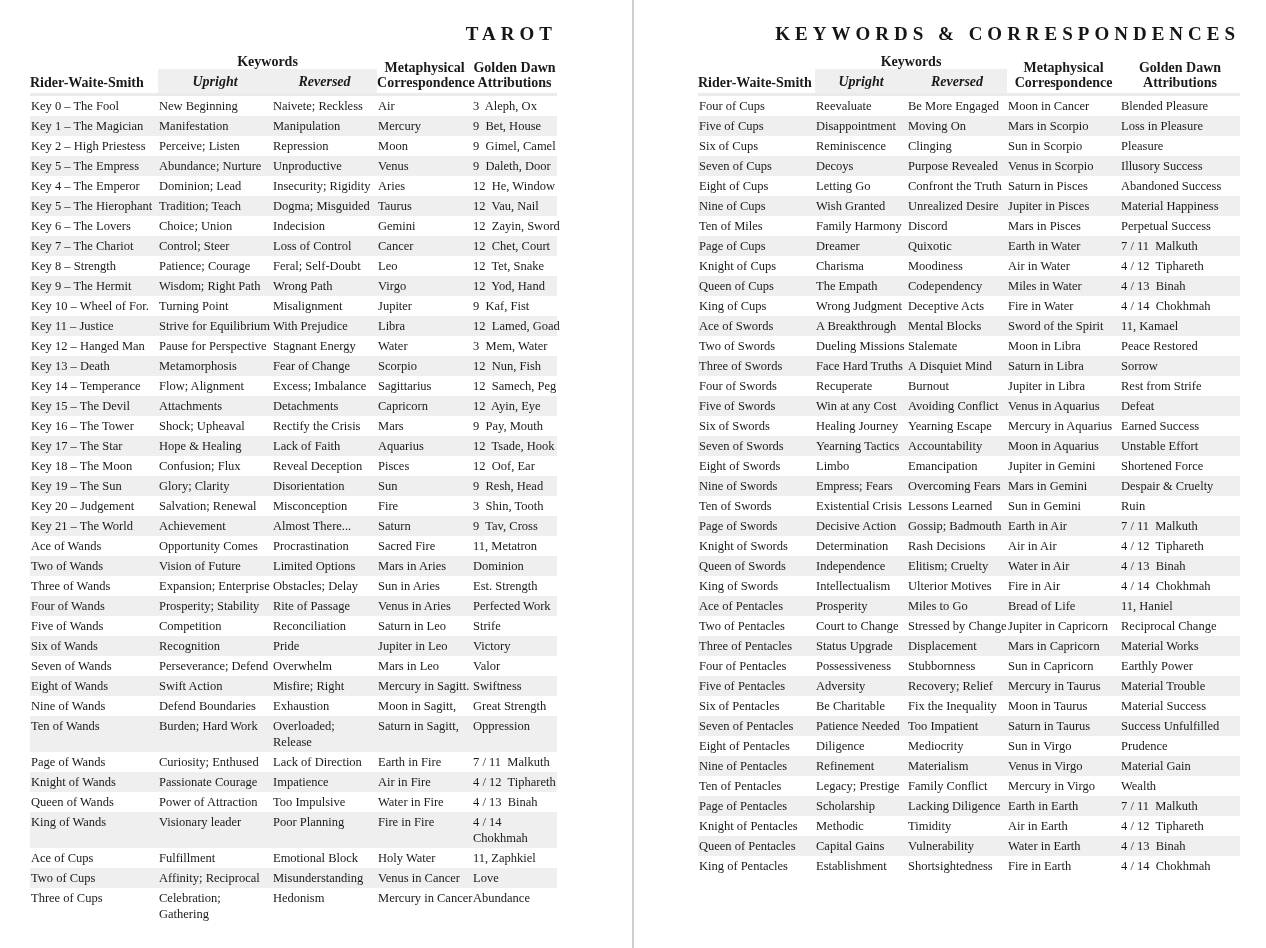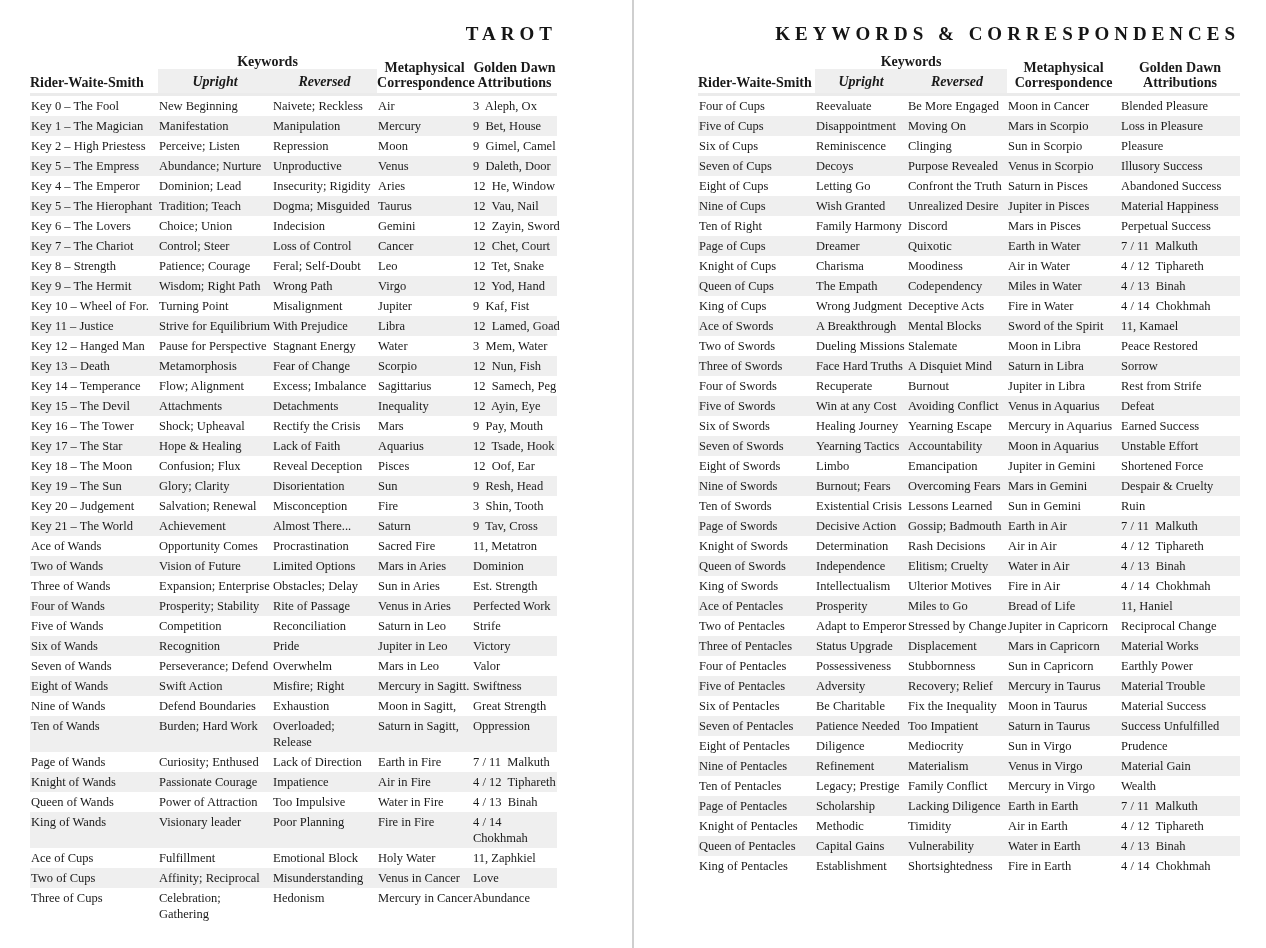--- a/index.html
+++ b/index.html
@@ -214,21 +214,21 @@
             <td>Key 14 – Temperance</td>
             <td>Flow; Alignment</td>
             <td>Excess; Imbalance</td>
             <td>Sagittarius</td>
             <td>12  Samech, Peg</td>
           </tr>
           <tr>
             <td>Key 15 – The Devil</td>
             <td>Attachments</td>
             <td>Detachments</td>
-            <td>Inequality</td>
+            <td>Capricorn</td>
             <td>12  Ayin, Eye</td>
           </tr>
           <tr>
             <td>Key 16 – The Tower</td>
             <td>Shock; Upheaval</td>
             <td>Rectify the Crisis</td>
             <td>Mars</td>
             <td>9  Pay, Mouth</td>
           </tr>
           <tr>
@@ -456,21 +456,21 @@
             <td>Abandoned Success</td>
           </tr>
           <tr>
             <td>Nine of Cups</td>
             <td>Wish Granted</td>
             <td>Unrealized Desire</td>
             <td>Jupiter in Pisces</td>
             <td>Material Happiness</td>
           </tr>
           <tr>
-            <td>Ten of Right</td>
+            <td>Ten of Miles</td>
             <td>Family Harmony</td>
             <td>Discord</td>
             <td>Mars in Pisces</td>
             <td>Perpetual Success</td>
           </tr>
           <tr>
             <td>Page of Cups</td>
             <td>Dreamer</td>
             <td>Quixotic</td>
             <td>Earth in Water</td>
@@ -548,21 +548,21 @@
           </tr>
           <tr>
             <td>Eight of Swords</td>
             <td>Limbo</td>
             <td>Emancipation</td>
             <td>Jupiter in Gemini</td>
             <td>Shortened Force</td>
           </tr>
           <tr>
             <td>Nine of Swords</td>
-            <td>Burnout; Fears</td>
+            <td>Empress; Fears</td>
             <td>Overcoming Fears</td>
             <td>Mars in Gemini</td>
             <td>Despair &amp; Cruelty</td>
           </tr>
           <tr>
             <td>Ten of Swords</td>
             <td>Existential Crisis</td>
             <td>Lessons Learned</td>
             <td>Sun in Gemini</td>
             <td>Ruin</td>
@@ -597,21 +597,21 @@
           </tr>
           <tr>
             <td>Ace of Pentacles</td>
             <td>Prosperity</td>
             <td>Miles to Go</td>
             <td>Bread of Life</td>
             <td>11, Haniel</td>
           </tr>
           <tr>
             <td>Two of Pentacles</td>
-            <td>Adapt to Emperor</td>
+            <td>Court to Change</td>
             <td>Stressed by Change</td>
             <td>Jupiter in Capricorn</td>
             <td>Reciprocal Change</td>
           </tr>
           <tr>
             <td>Three of Pentacles</td>
             <td>Status Upgrade</td>
             <td>Displacement</td>
             <td>Mars in Capricorn</td>
             <td>Material Works</td>

